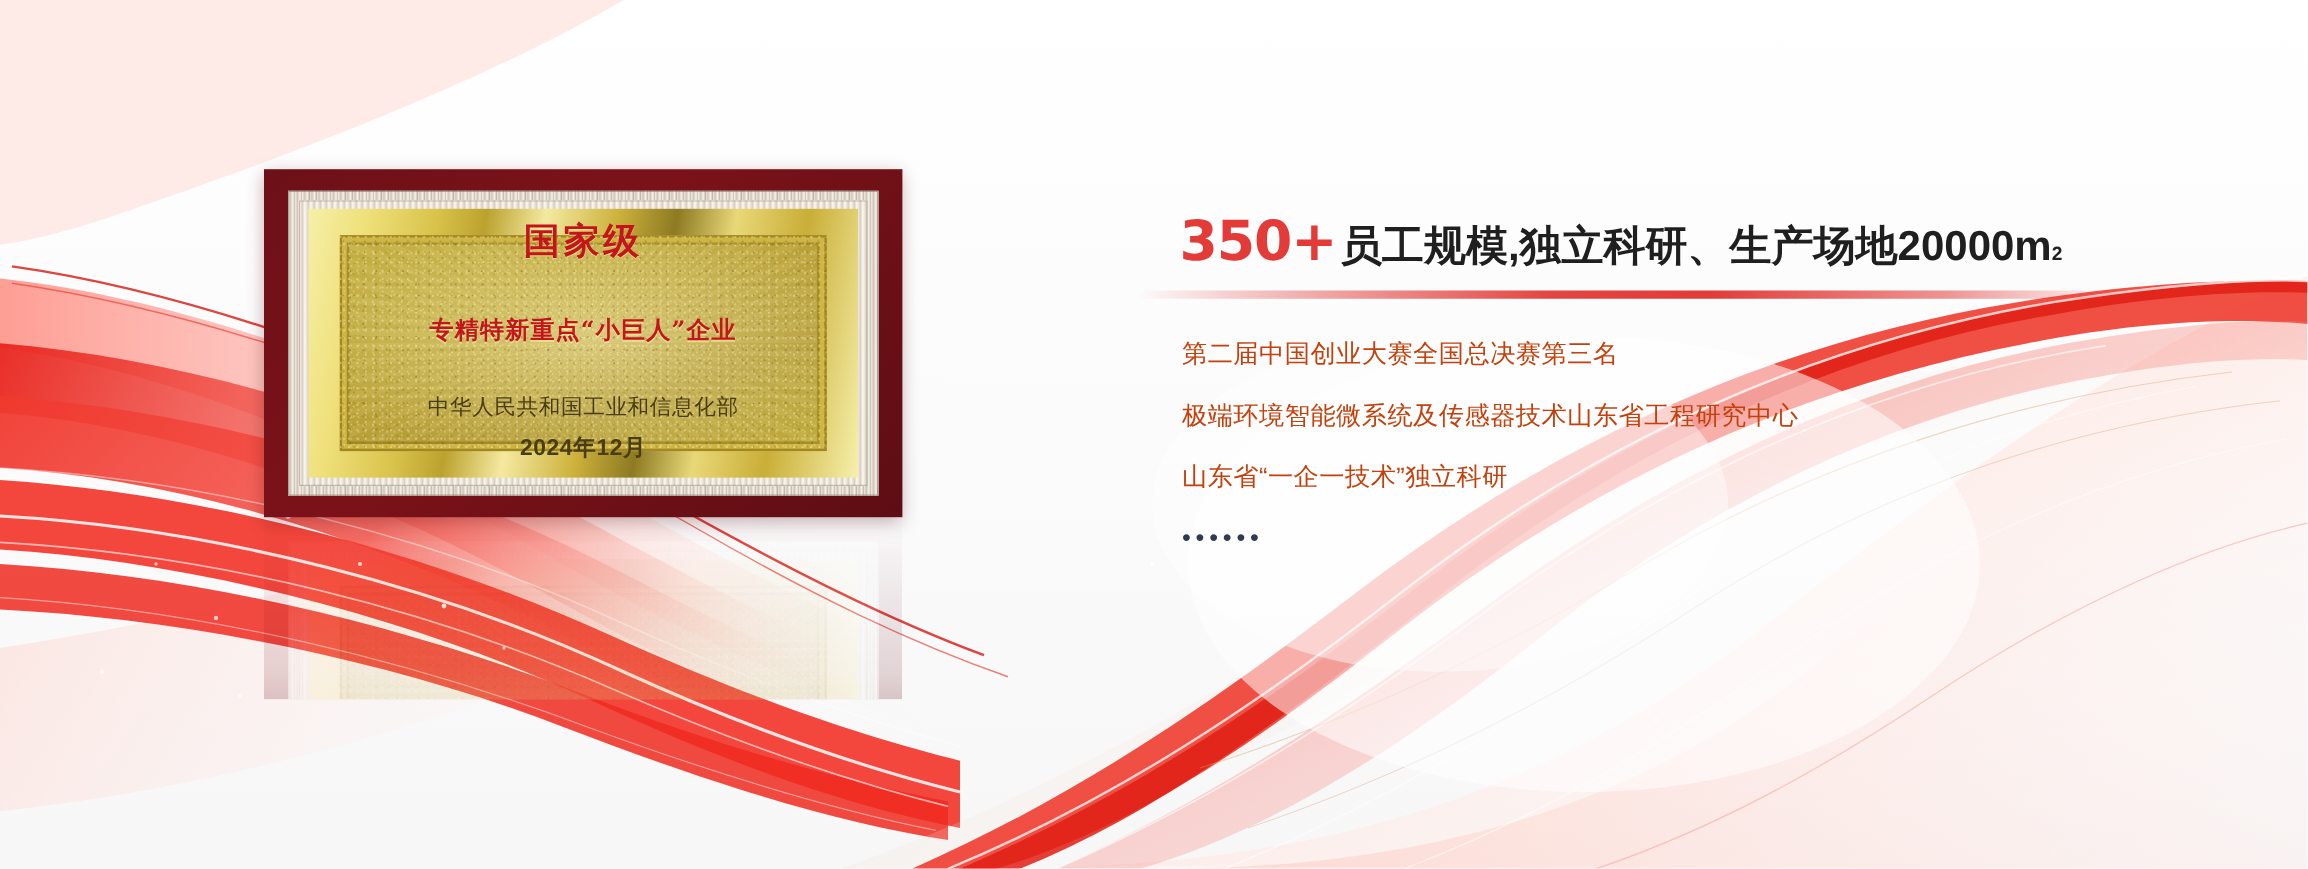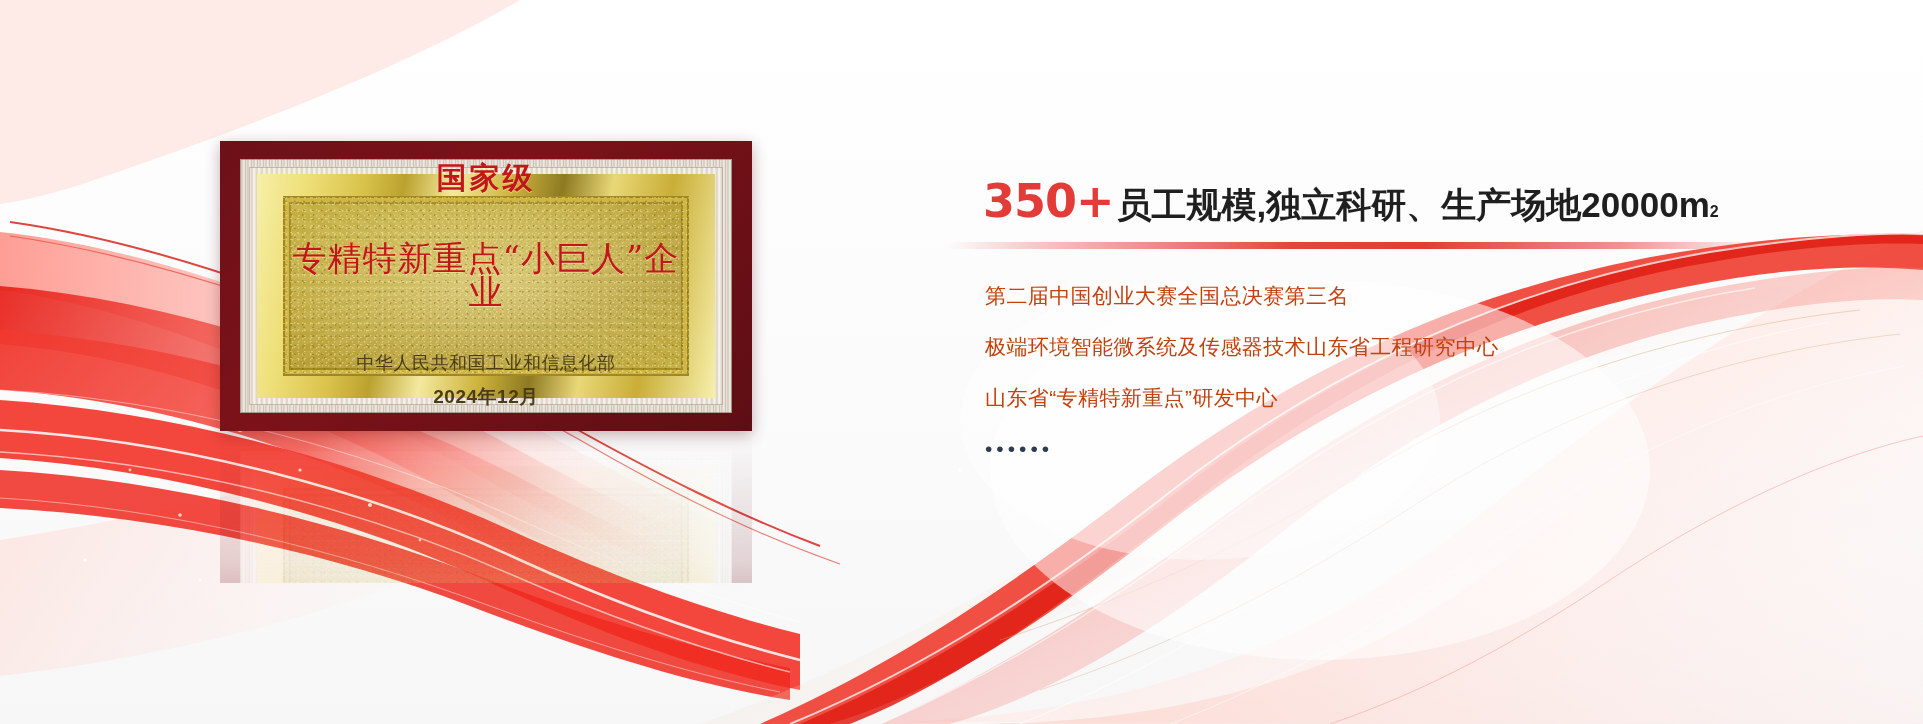--- a/index.html
+++ b/index.html
@@ -108,22 +108,22 @@
     font-weight: bold;
     font-size: 30px;
     color: #c2161b;
     letter-spacing: 3px;
     line-height: 1;
     text-shadow: 0 1px 0 rgba(255,240,170,.55);
     margin-bottom: 14px;
   }
   .pl-line2 {
     font-family: "DejaVu Serif", "Liberation Serif", serif;
-    font-weight: normal;
-    font-size: 34px;
+    font-weight: bold;
+    font-size: 20px;
     color: #c2161b;
     letter-spacing: 1px;
     line-height: 1;
     text-shadow: 0 1px 0 rgba(255,240,170,.55);
     margin-bottom: 42px;
     margin-top: 34px;
   }
   .pl-org {
     font-size: 18px;
     color: #4a3c14;
@@ -401,19 +401,19 @@
       <span class="headline-num">350+</span>
       <span class="headline-rest">员工规模,独立科研、生产场地20000m</span>
       <span class="headline-sup">2</span>
     </div>
 
     <div class="divider"></div>
 
     <div class="award-list">
       <div class="award-item">第二届中国创业大赛全国总决赛第三名</div>
       <div class="award-item">极端环境智能微系统及传感器技术山东省工程研究中心</div>
-      <div class="award-item">山东省“专精特新重点”研发中心</div>
+      <div class="award-item">山东省“一企一技术”独立科研</div>
       <div class="award-dots">••••••</div>
     </div>
 
   </div>
 
 </div>
 
 </body></html>

